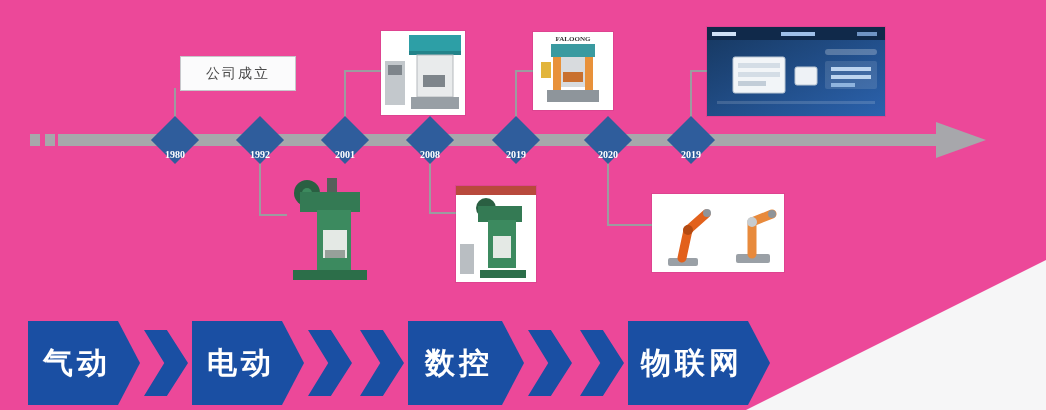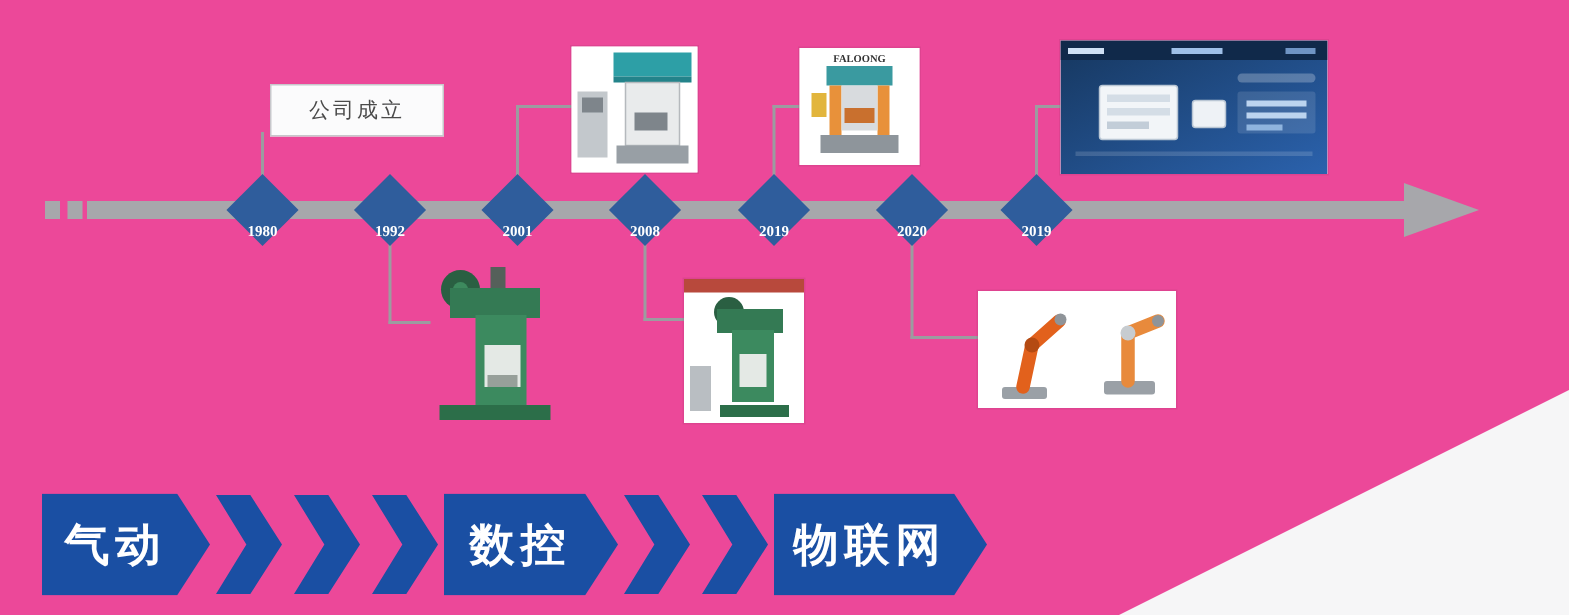--- a/index.html
+++ b/index.html
@@ -39,21 +39,21 @@
   }
   .img-card { position:absolute; background:#ffffff; box-shadow:0 0 0 1px rgba(0,0,0,0.06); z-index:2; }
   .img-plain { position:absolute; z-index:2; }
   .img-card svg, .img-plain svg { display:block; width:100%; height:100%; }
   
   .stages {
     position:absolute; left:28px; top:330px; height:66px;
     display:flex; align-items:center; z-index:2;
   }
   .stage {
-    height:68px; background:#1a4fa3; color:#ffffff;
+    height:84px; background:#1a4fa3; color:#ffffff;
     display:flex; align-items:center; justify-content:center;
     font-size:30px; font-weight:600; letter-spacing:4px;
     clip-path:polygon(0 0, calc(100% - 22px) 0, 100% 50%, calc(100% - 22px) 100%, 0 100%);
     padding-right:14px; box-sizing:border-box;
   }
   .chev {
     width:44px; height:66px; background:#1a4fa3; margin:0 4px; flex:0 0 auto;
     clip-path:polygon(0 0, 52% 0, 100% 50%, 52% 100%, 0 100%, 46% 50%);
   }
 </style>
@@ -205,20 +205,23 @@
       <rect x="88" y="40" width="22" height="18" rx="2" fill="#eef2f6" stroke="#b9c6d4"></rect>
       <rect x="10" y="74" width="158" height="3" fill="rgba(255,255,255,0.15)"></rect>
     </svg>
   </div>
 
   <div class="stages">
     <div class="stage" style="width:112px;">
       <span>气动</span>
     </div>
     <div class="chev"></div>
+    <div class="stage" style="width:112px;">
+      <span>电动</span>
+    </div>
     <div class="chev"></div>
     <div class="chev"></div>
     <div class="stage" style="width:116px;">
       <span>数控</span>
     </div>
     <div class="chev"></div>
     <div class="chev"></div>
     <div class="stage" style="width:142px;">
       <span>物联网</span>
     </div>

